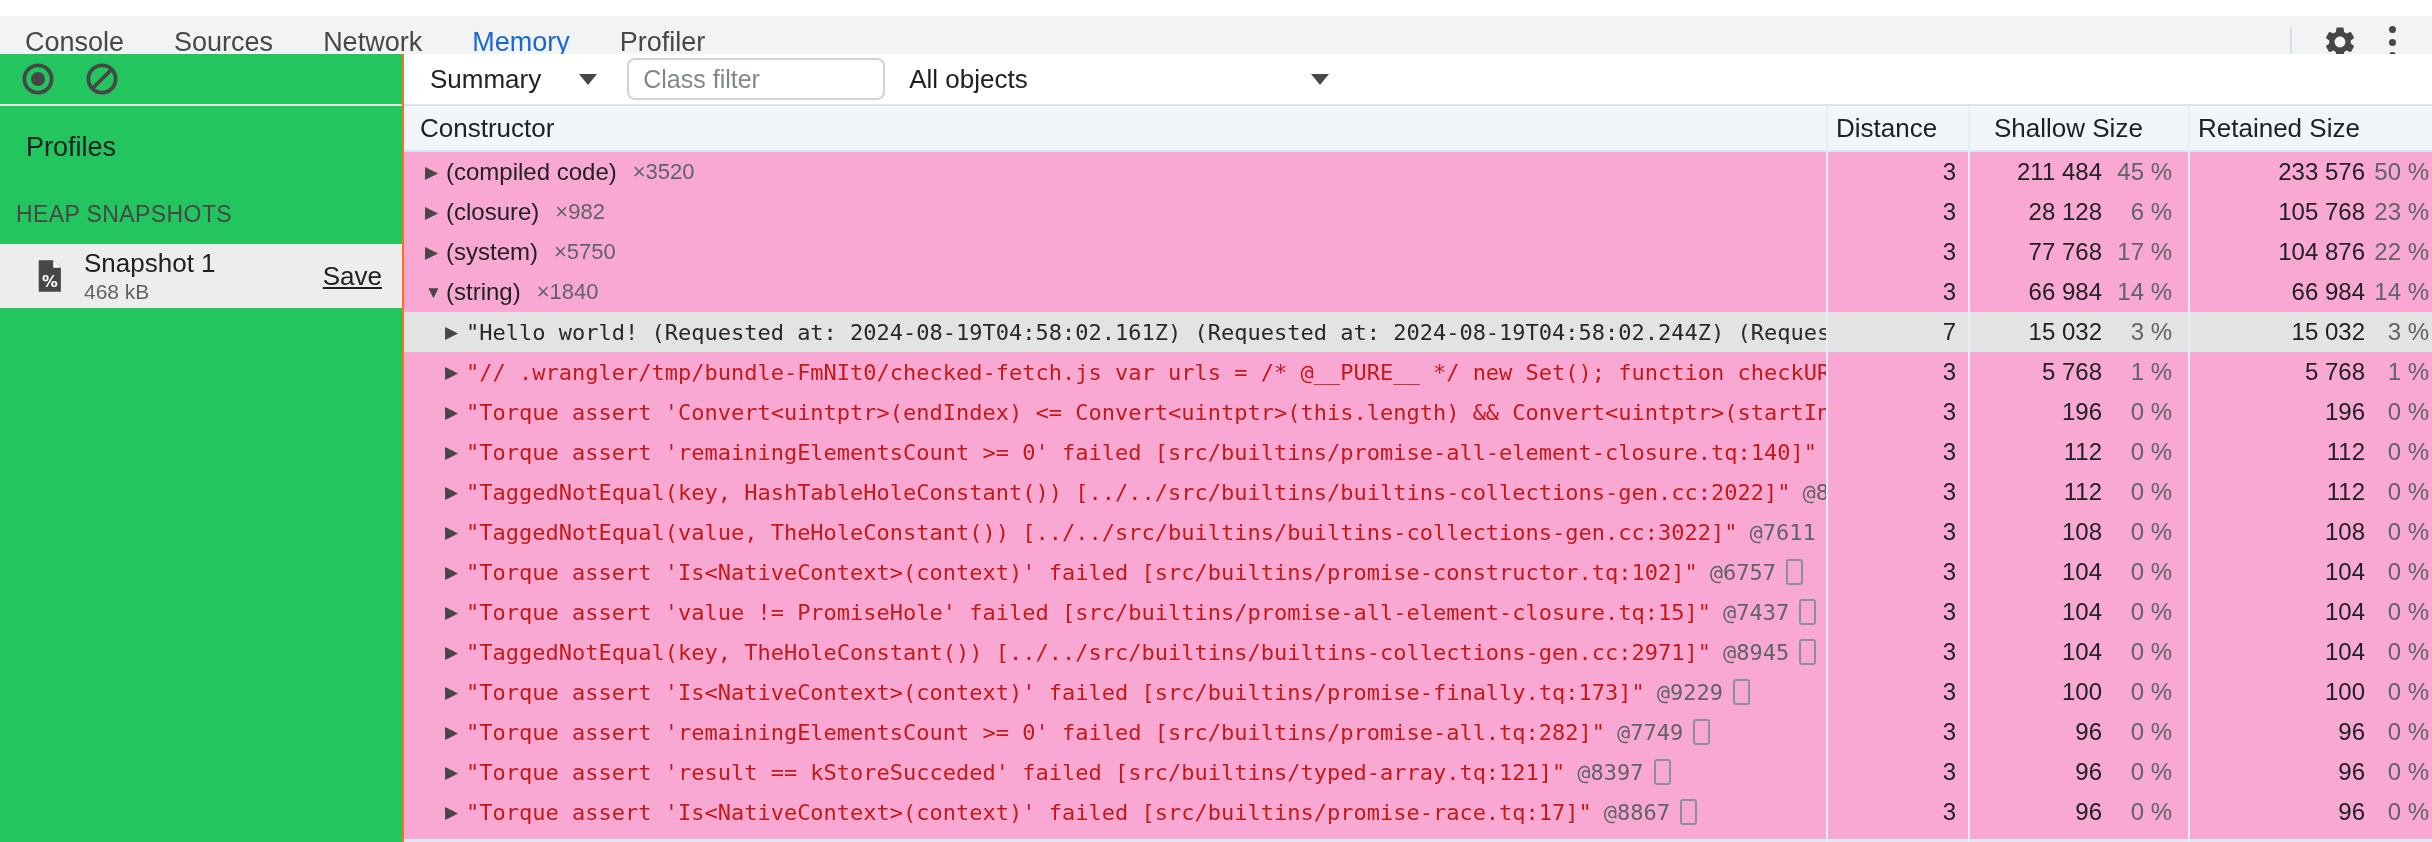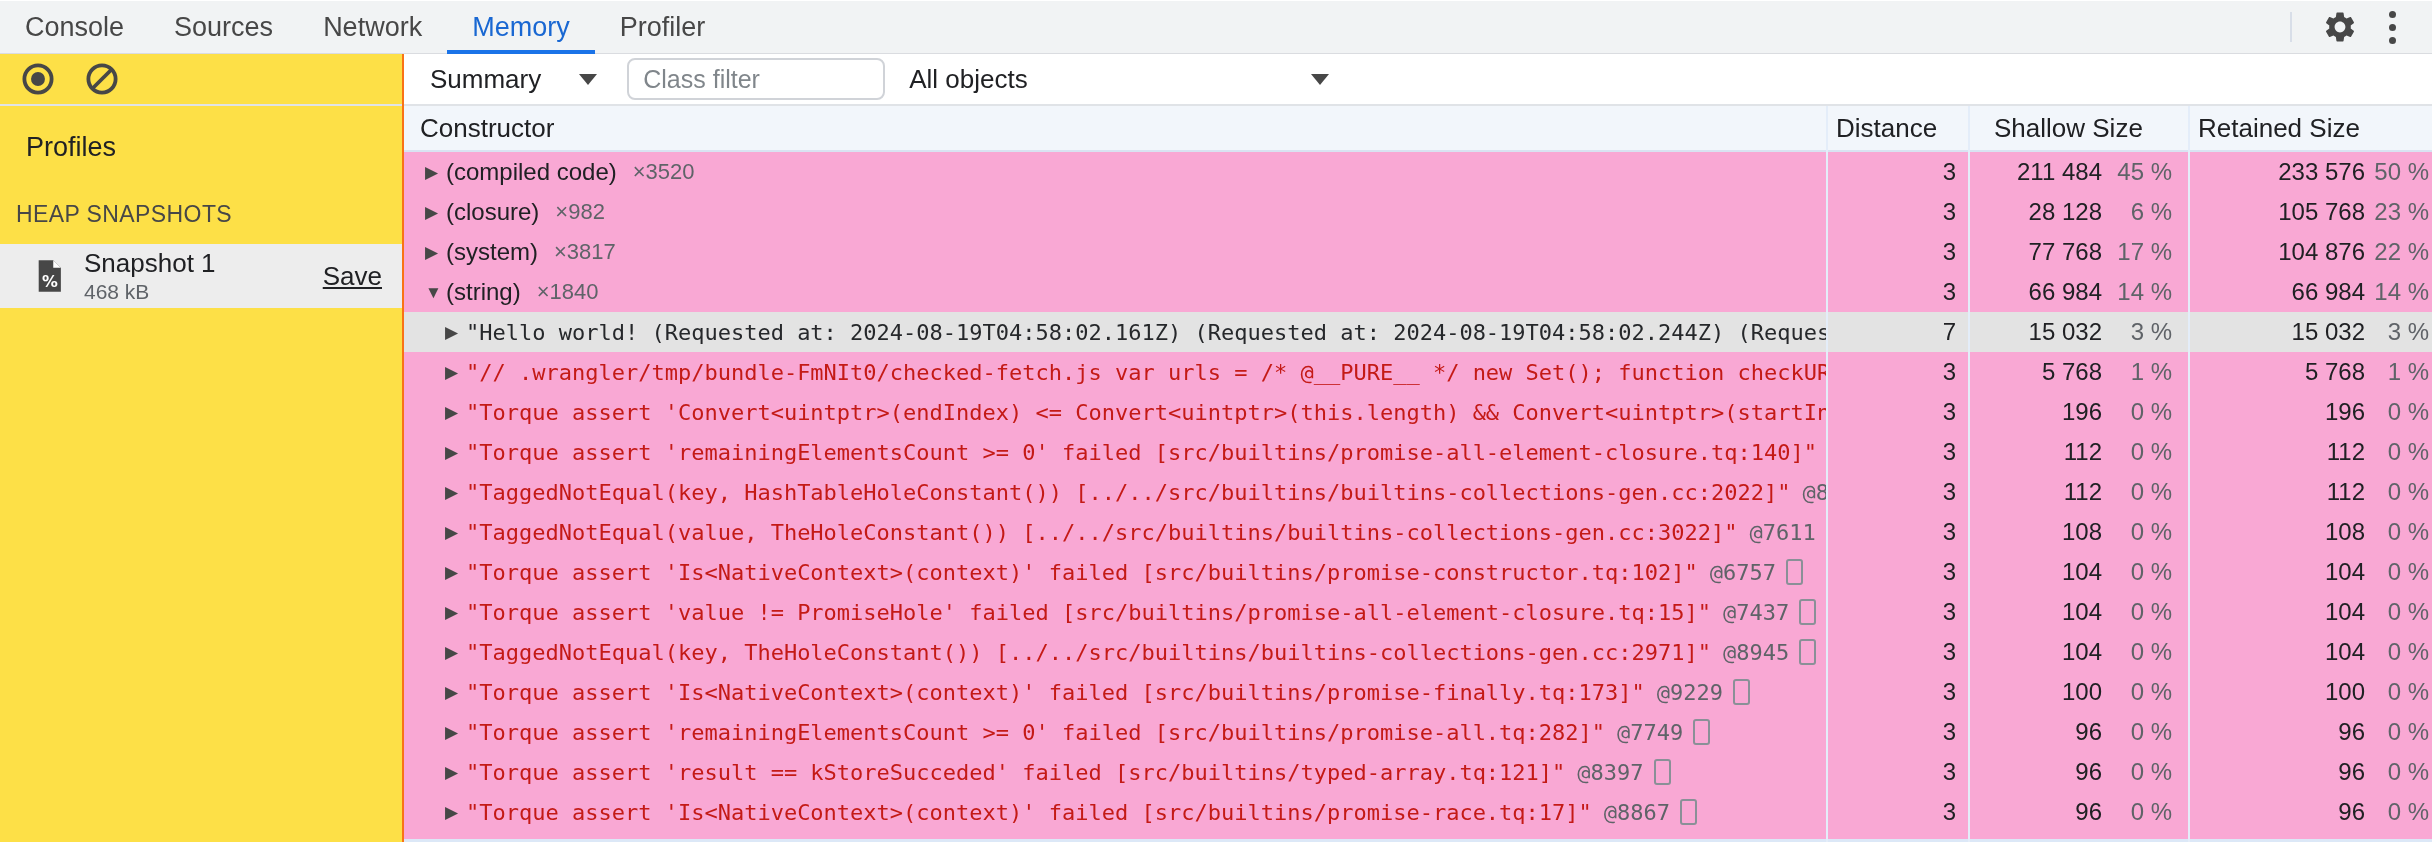--- a/index.html
+++ b/index.html
@@ -1,32 +1,32 @@
 <!DOCTYPE html>
 <html><head>
 <meta charset="utf-8">
 <style>
   html,body{margin:0;padding:0}
   body{width:2432px;height:842px;position:relative;overflow:hidden;background:#fff;
        font-family:"Liberation Sans",sans-serif;color:#202124}
 
   
-  .tabbar{position:absolute;top:1px;left:0;right:0;height:52px;background:#f1f3f4;
+  .tabbar{position:absolute;top:16px;left:0;right:0;height:52px;background:#f1f3f4;
           border-bottom:2px solid #dadce0;display:flex;align-items:stretch}
   .tab{display:flex;align-items:center;padding:0 25px;font-size:27px;color:#474747;position:relative}
   .tab.active{color:#1967d2;font-weight:500}
   .tab.active::after{content:"";position:absolute;left:0;right:0;bottom:-2px;height:5px;background:#1a73e8}
   .tabbar-right{margin-left:auto;display:flex;align-items:center;padding-right:14px}
   .tabbar-divider{width:2px;height:30px;background:#d8dee8;margin-right:22px}
   .icon-btn{display:flex;align-items:center;justify-content:center;width:52px;height:52px}
   .kebab{display:flex;flex-direction:column;gap:6px}
   .kebab i{width:7px;height:7px;border-radius:50%;background:#474747}
 
   
-  .sidebar{position:absolute;top:54px;left:0;width:402px;bottom:0;background:#fde047;
+  .sidebar{position:absolute;top:54px;left:0;width:402px;bottom:0;background:#22c55e;
            border-right:4px solid #f97316}
   .side-toolbar{height:50px;border-bottom:2px solid #e0e3e7;display:flex;align-items:center;
                 gap:12px;padding-left:12px}
   .profiles-title{margin-top:26px;padding-left:26px;font-size:27px;color:#202124}
   .section-label{margin-top:38px;padding-left:16px;font-size:23px;color:#474747;letter-spacing:.4px}
   .snapshot{margin-top:16px;height:64px;background:#ededed;display:flex;align-items:center;
             padding:0 20px 0 30px}
   .snap-meta{margin-left:16px;line-height:1.1}
   .snap-name{font-size:26px;color:#202124}
   .snap-size{font-size:21px;color:#5f6368;margin-top:3px}
@@ -201,21 +201,21 @@
     <div class="cell c-retained">
       <span class="num">105 768</span>
       <span class="pct">23 %</span>
     </div>
   </div>
 
   <div class="row">
     <div class="cell c-constructor top">
       <span class="tri">▶</span>
       <span class="label group">(system)</span>
-      <span class="count">×3817</span>
+      <span class="count">×5750</span>
 
     </div>
     <div class="cell c-distance">3</div>
     <div class="cell c-shallow">
       <span class="num">77 768</span>
       <span class="pct">17 %</span>
     </div>
     <div class="cell c-retained">
       <span class="num">104 876</span>
       <span class="pct">22 %</span>

